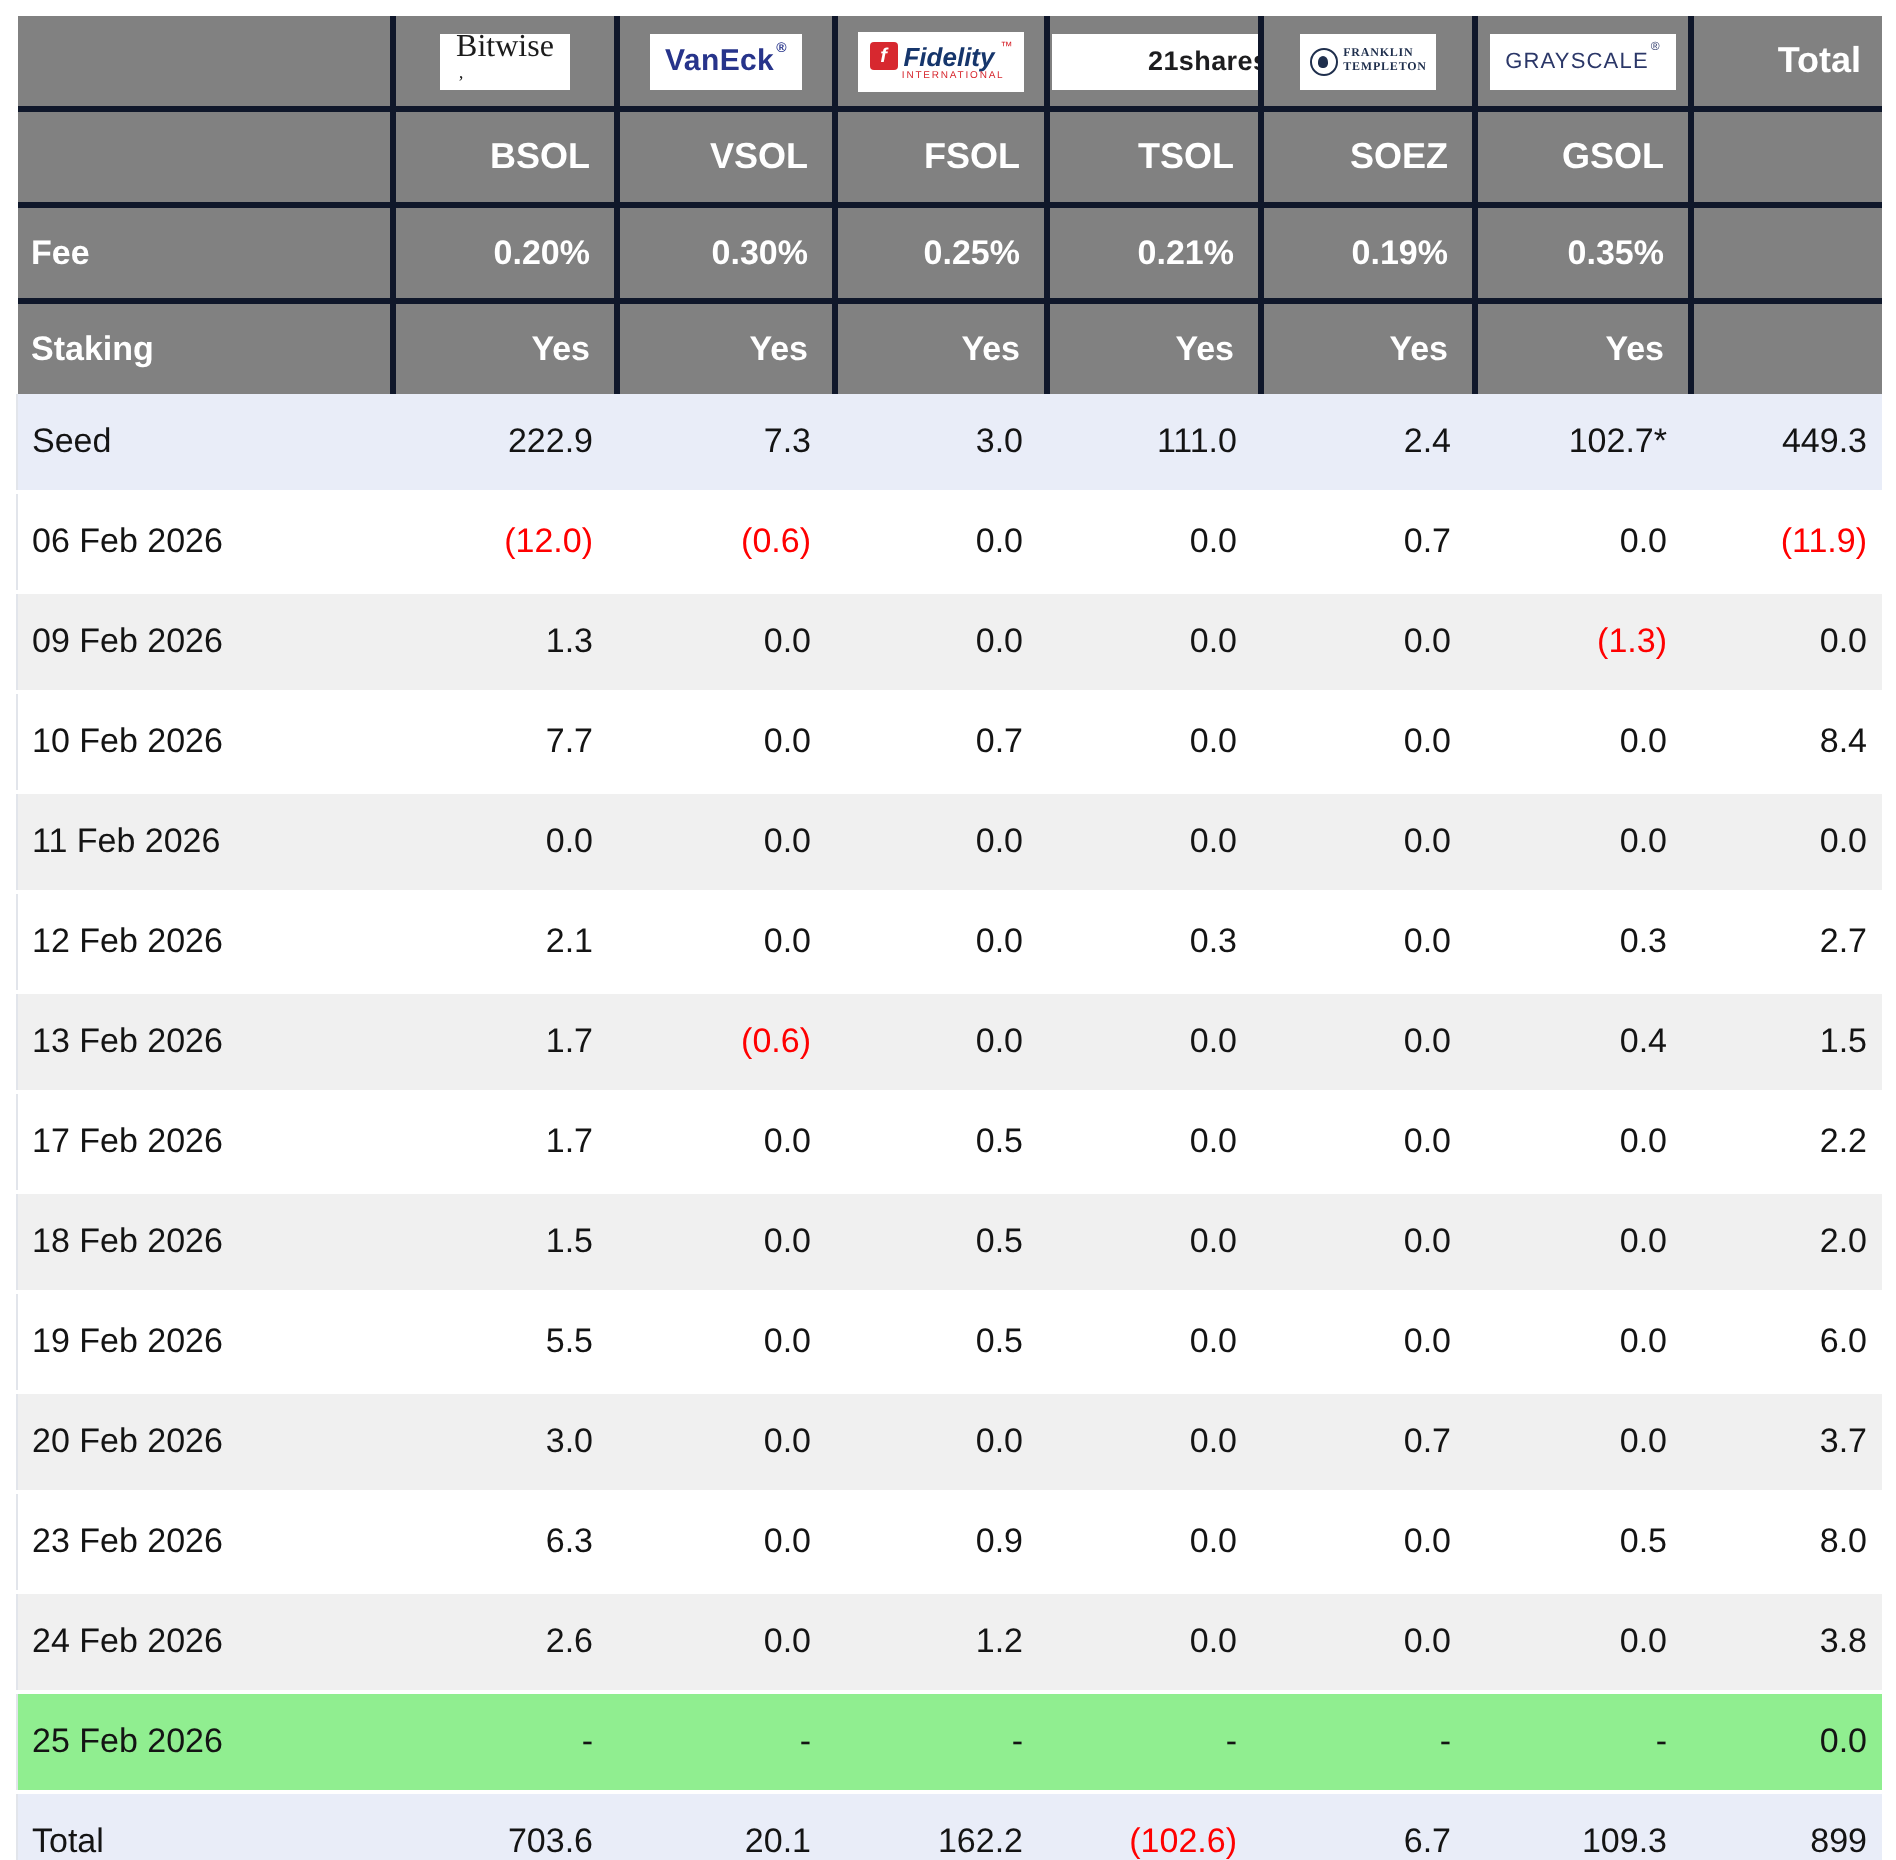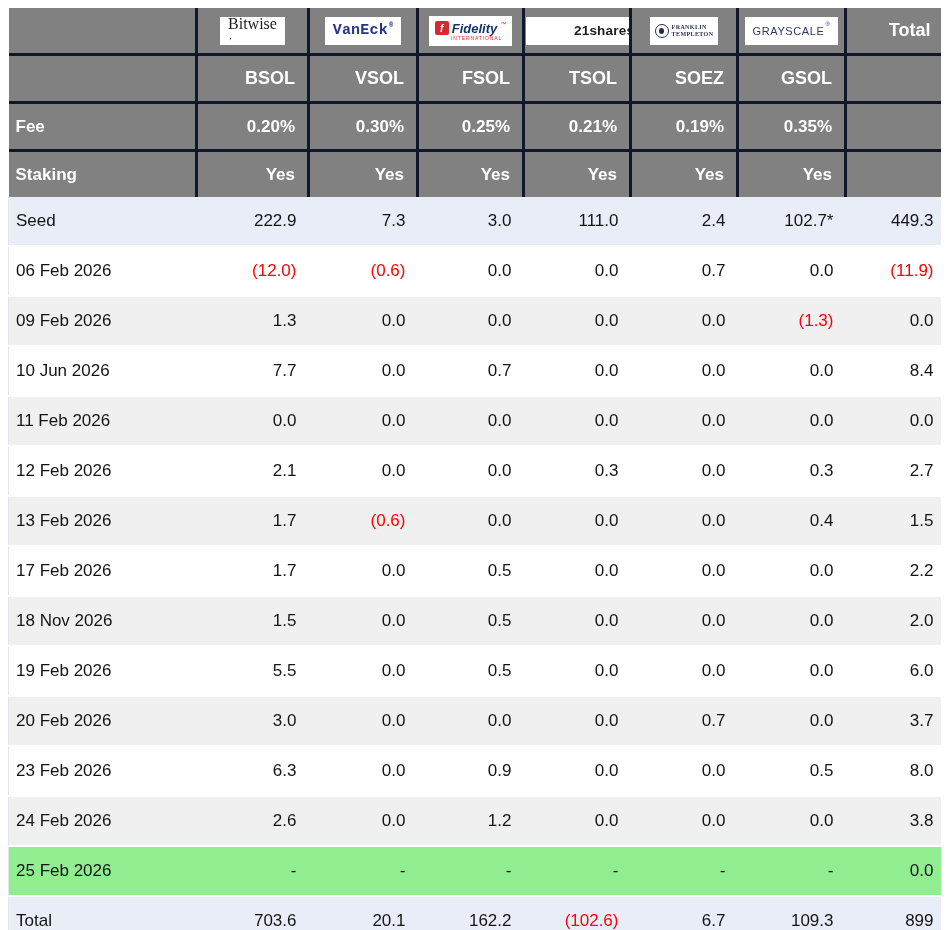--- a/index.html
+++ b/index.html
@@ -25,21 +25,21 @@
   .h-label{text-align:left;padding-left:7px;}
   .h-val{text-align:right;padding-right:12px;}
   .h-ticker{font-size:18px;}
   .h-total{text-align:right;padding-right:10px;font-size:18px;}
   .logo-cell{text-align:center;}
 
   
   .logo{display:inline-flex;align-items:center;justify-content:center;background:#ffffff;height:28px;padding:0 8px;vertical-align:middle;font-weight:normal;}
   .logo-bitwise{font-family:"Liberation Serif",serif;font-size:16px;color:#1c1c1c;flex-direction:column;}
   .bw-mark{font-size:9px;align-self:flex-start;margin-top:3px;margin-left:1px;}
-  .logo-vaneck{font-family:Liberation Mono, monospace;font-size:15px;font-weight:bold;color:var(--vaneck-blue,#27348b);letter-spacing:0.2px;}
+  .logo-vaneck{font-family:Liberation Sans, sans-serif;font-size:15px;font-weight:bold;color:var(--vaneck-blue,#27348b);letter-spacing:0.2px;}
   .ve-mark{font-size:7px;align-self:flex-start;margin-top:4px;margin-left:1px;}
   .logo-fidelity{flex-direction:column;justify-content:center;padding:0 6px;height:30px;}
   .fid-main{display:flex;align-items:center;gap:3px;}
   .fid-box{width:14px;height:14px;background:var(--fidelity-red,#d7282f);color:#ffffff;font-weight:bold;font-style:italic;font-size:10px;display:inline-flex;align-items:center;justify-content:center;border-radius:2px;}
   .fid-name{color:var(--fidelity-navy,#16366c);font-weight:bold;font-style:italic;font-size:13px;}
   .fid-mark{color:var(--fidelity-red,#d7282f);font-size:6px;align-self:flex-start;}
   .fid-sub{color:var(--fidelity-red,#d7282f);font-size:5px;letter-spacing:0.9px;align-self:flex-end;margin-right:4px;line-height:5px;}
   .logo-21shares{font-size:13.5px;font-weight:600;color:#1d1d1f;letter-spacing:0.2px;padding-left:48px;}
   .logo-franklin{gap:3px;padding:0 5px;}
   .ft-circle{width:12px;height:12px;border:1px solid var(--franklin-navy,#1f2f4d);border-radius:50%;display:inline-flex;align-items:center;justify-content:center;}
@@ -179,21 +179,21 @@
           <td class="lbl">09 Feb 2026</td>
           <td class="val">1.3</td>
           <td class="val">0.0</td>
           <td class="val">0.0</td>
           <td class="val">0.0</td>
           <td class="val">0.0</td>
           <td class="val neg">(1.3)</td>
           <td class="val total-col">0.0</td>
         </tr>
         <tr class="r-white">
-          <td class="lbl">10 Jun 2026</td>
+          <td class="lbl">10 Feb 2026</td>
           <td class="val">7.7</td>
           <td class="val">0.0</td>
           <td class="val">0.7</td>
           <td class="val">0.0</td>
           <td class="val">0.0</td>
           <td class="val">0.0</td>
           <td class="val total-col">8.4</td>
         </tr>
         <tr class="r-alt">
           <td class="lbl">11 Feb 2026</td>
@@ -229,21 +229,21 @@
           <td class="lbl">17 Feb 2026</td>
           <td class="val">1.7</td>
           <td class="val">0.0</td>
           <td class="val">0.5</td>
           <td class="val">0.0</td>
           <td class="val">0.0</td>
           <td class="val">0.0</td>
           <td class="val total-col">2.2</td>
         </tr>
         <tr class="r-alt">
-          <td class="lbl">18 Nov 2026</td>
+          <td class="lbl">18 Feb 2026</td>
           <td class="val">1.5</td>
           <td class="val">0.0</td>
           <td class="val">0.5</td>
           <td class="val">0.0</td>
           <td class="val">0.0</td>
           <td class="val">0.0</td>
           <td class="val total-col">2.0</td>
         </tr>
         <tr class="r-white">
           <td class="lbl">19 Feb 2026</td>

